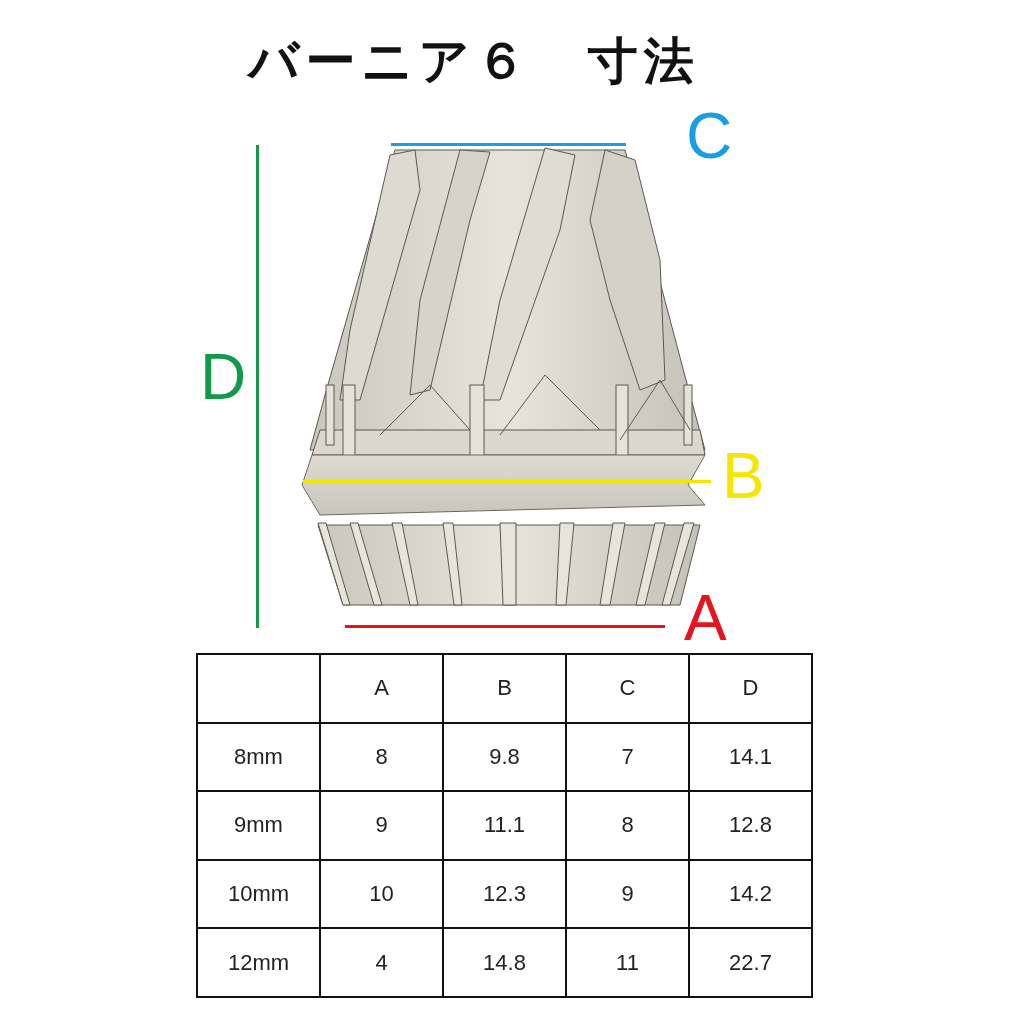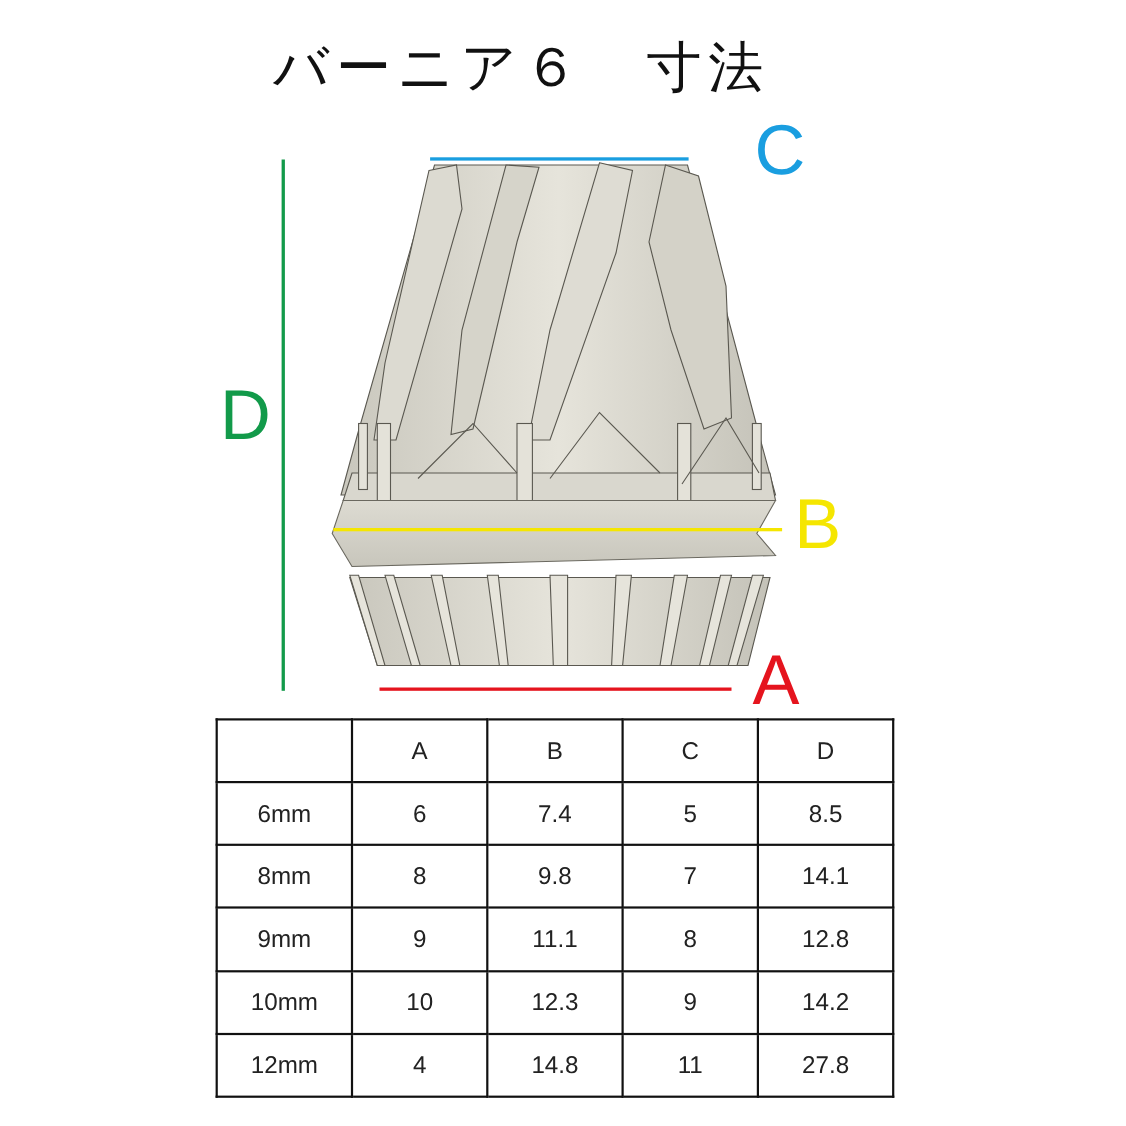--- a/index.html
+++ b/index.html
@@ -1,19 +1,19 @@
 <!DOCTYPE html>
 <html><head>
 <meta charset="utf-8">
 <style>
   html, body { margin:0; padding:0; background:#ffffff; }
   body { width:1024px; height:1024px; position:relative; overflow:hidden; font-family:"DejaVu Sans", sans-serif; }
   .title {
     position:absolute; left:0; top:28px; width:948px; text-align:center;
-    font-family:"DejaVu Sans", sans-serif; font-weight:normal; font-size:50px; letter-spacing:6px; color:#111;
+    font-family:"DejaVu Sans", sans-serif; font-weight:bold; font-size:50px; letter-spacing:6px; color:#111;
   }
   .dim-label { position:absolute; font-family:"Liberation Sans", sans-serif; font-size:64px; line-height:1; }
   .dim-line { position:absolute; }
   #figure { position:absolute; left:0; top:0; width:1024px; height:650px; }
   table.dims {
     position:absolute; left:196px; top:653px; width:617px; height:345px;
     border-collapse:collapse; table-layout:fixed;
     font-family:"Liberation Sans", sans-serif; font-size:22px; color:#222;
   }
   table.dims td, table.dims th {
@@ -92,27 +92,20 @@
 <table class="dims">
   <tbody>
       <tr>
     <th></th>
     <th>A</th>
     <th>B</th>
     <th>C</th>
     <th>D</th>
   </tr>
   <tr>
-    <td>6mm</td>
-    <td>6</td>
-    <td>7.4</td>
-    <td>5</td>
-    <td>8.5</td>
-  </tr>
-  <tr>
     <td>8mm</td>
     <td>8</td>
     <td>9.8</td>
     <td>7</td>
     <td>14.1</td>
   </tr>
   <tr>
     <td>9mm</td>
     <td>9</td>
     <td>11.1</td>
@@ -124,16 +117,16 @@
     <td>10</td>
     <td>12.3</td>
     <td>9</td>
     <td>14.2</td>
   </tr>
   <tr>
     <td>12mm</td>
     <td>4</td>
     <td>14.8</td>
     <td>11</td>
-    <td>27.8</td>
+    <td>22.7</td>
   </tr>
 </tbody>
   </table>
 
 </body></html>

